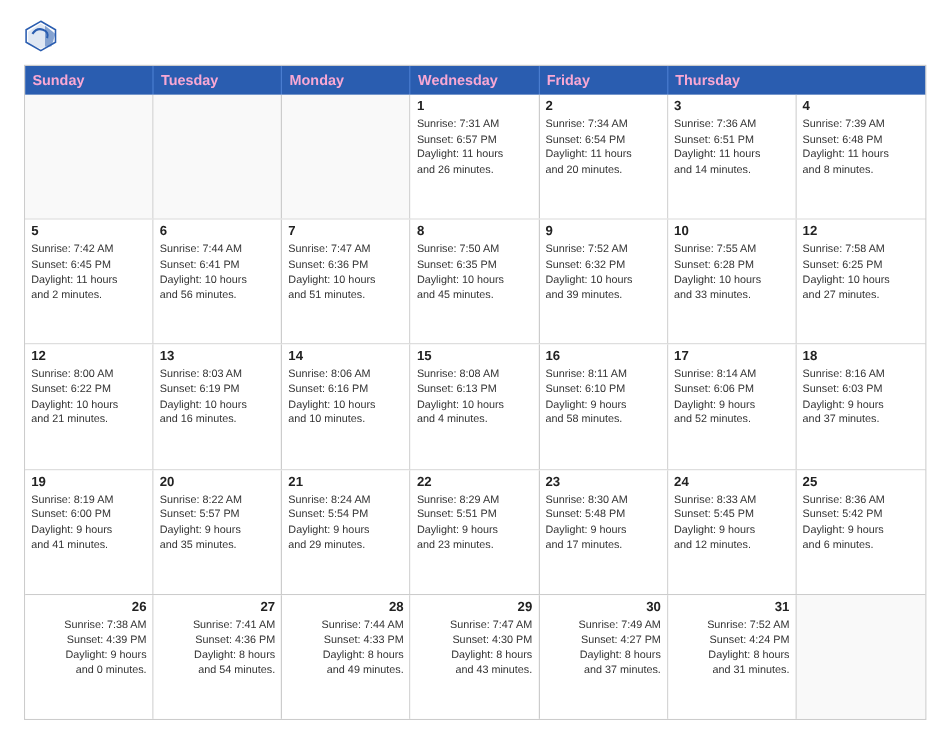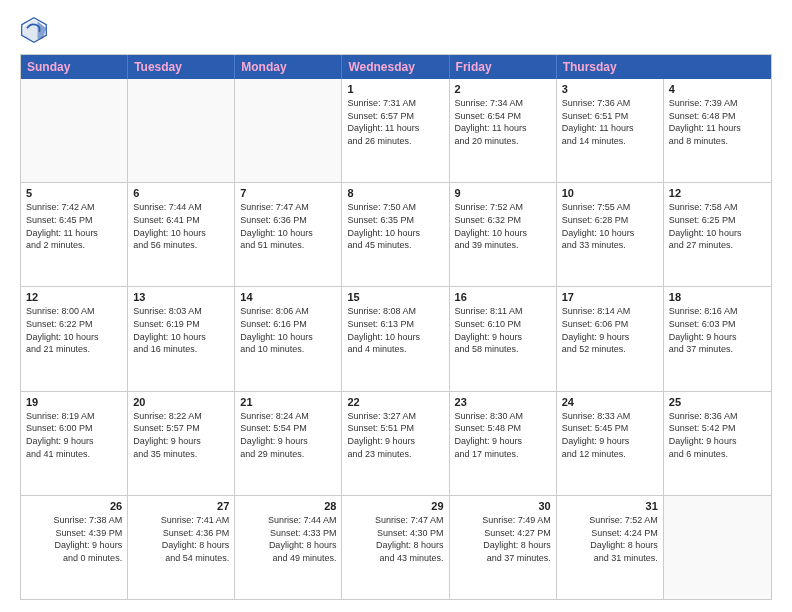--- a/index.html
+++ b/index.html
@@ -295,21 +295,21 @@
           </div>
           <div class="cal-cell">
             <div class="day-num">21</div>
             <div class="cell-line">Sunrise: 8:24 AM</div>
             <div class="cell-line">Sunset: 5:54 PM</div>
             <div class="cell-line">Daylight: 9 hours</div>
             <div class="cell-line">and 29 minutes.</div>
           </div>
           <div class="cal-cell">
             <div class="day-num">22</div>
-            <div class="cell-line">Sunrise: 3:27 AM</div>
+            <div class="cell-line">Sunrise: 8:29 AM</div>
             <div class="cell-line">Sunset: 5:51 PM</div>
             <div class="cell-line">Daylight: 9 hours</div>
             <div class="cell-line">and 23 minutes.</div>
           </div>
           <div class="cal-cell">
             <div class="day-num">23</div>
             <div class="cell-line">Sunrise: 8:30 AM</div>
             <div class="cell-line">Sunset: 5:48 PM</div>
             <div class="cell-line">Daylight: 9 hours</div>
             <div class="cell-line">and 17 minutes.</div>

